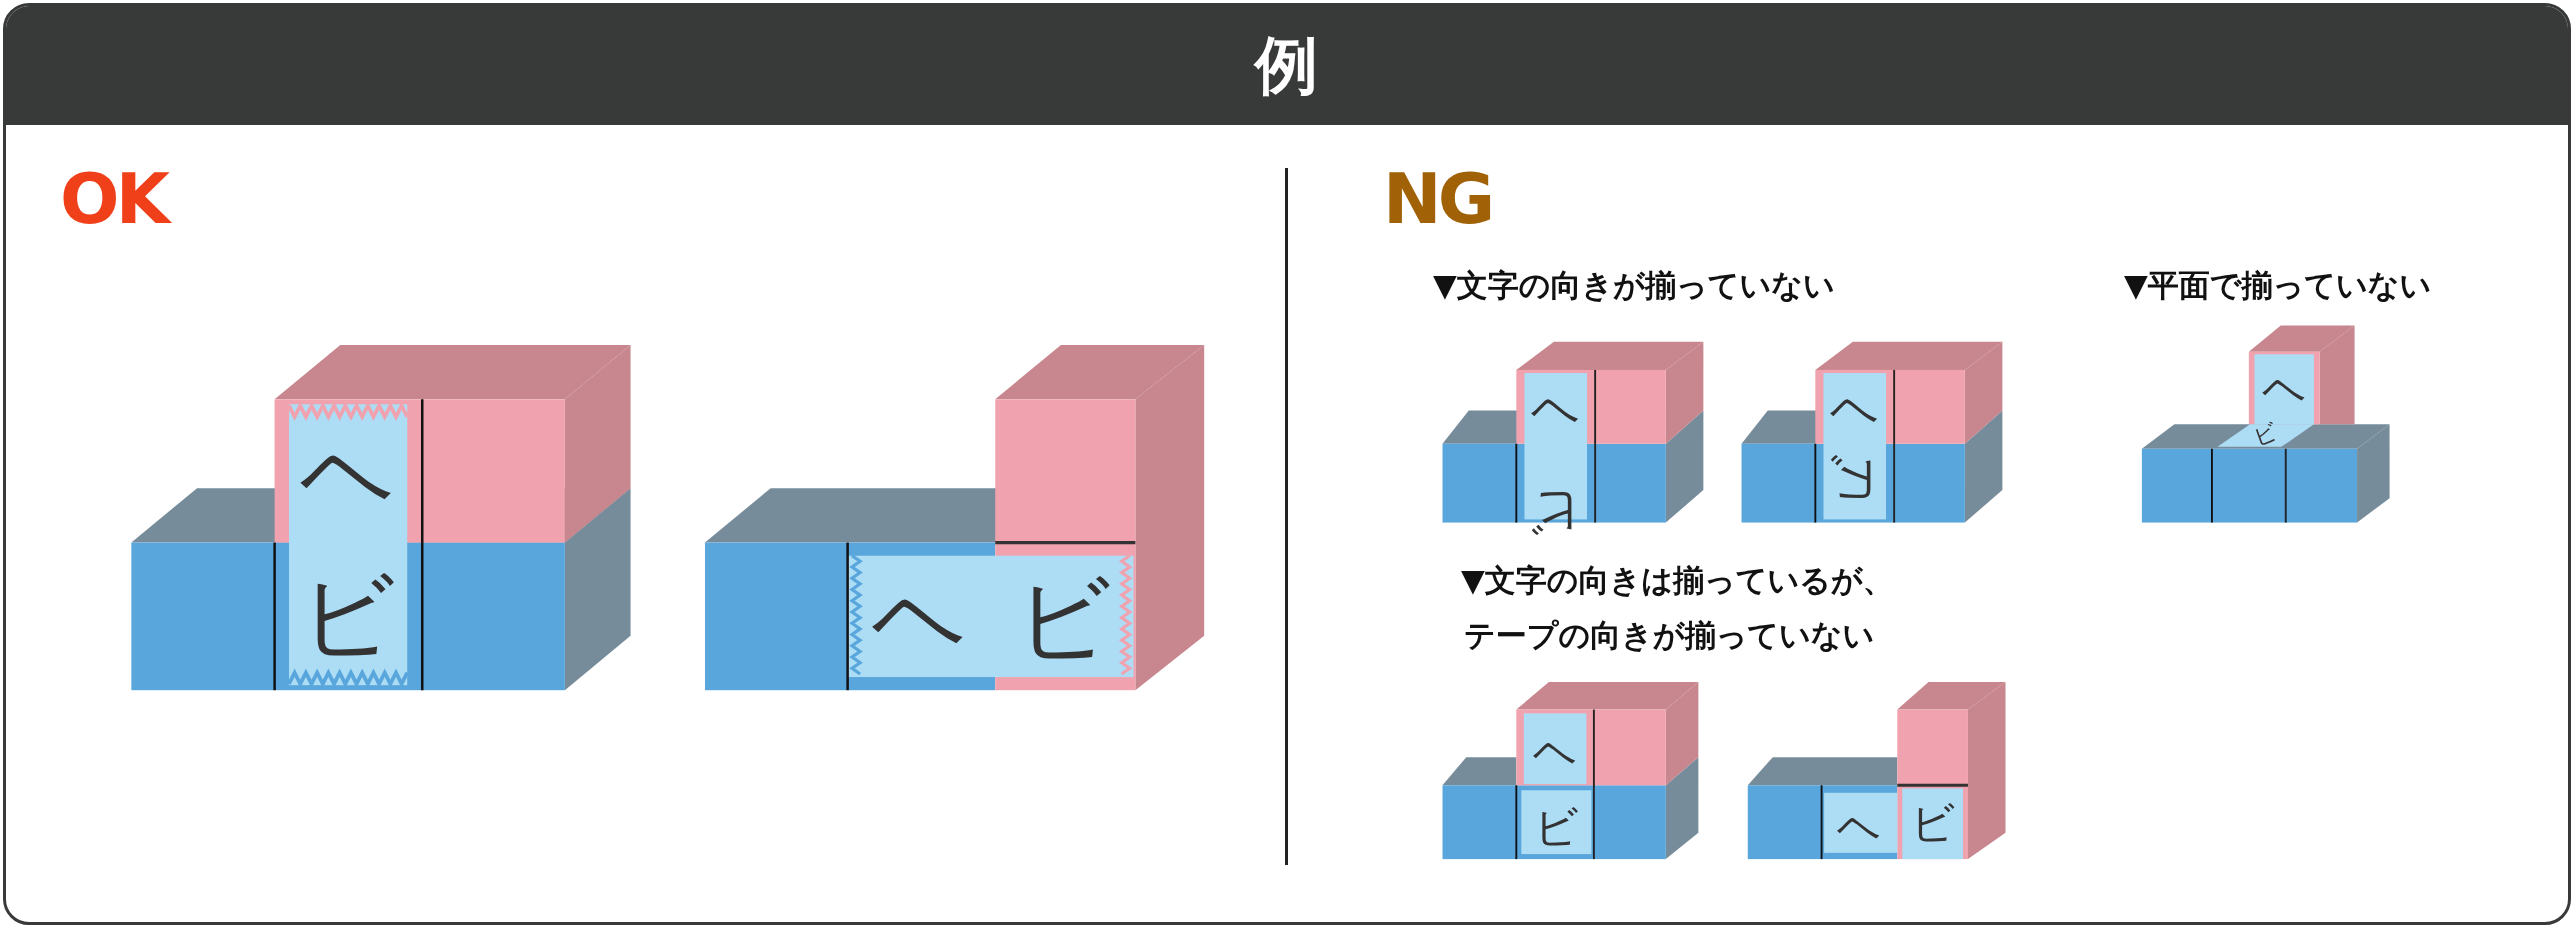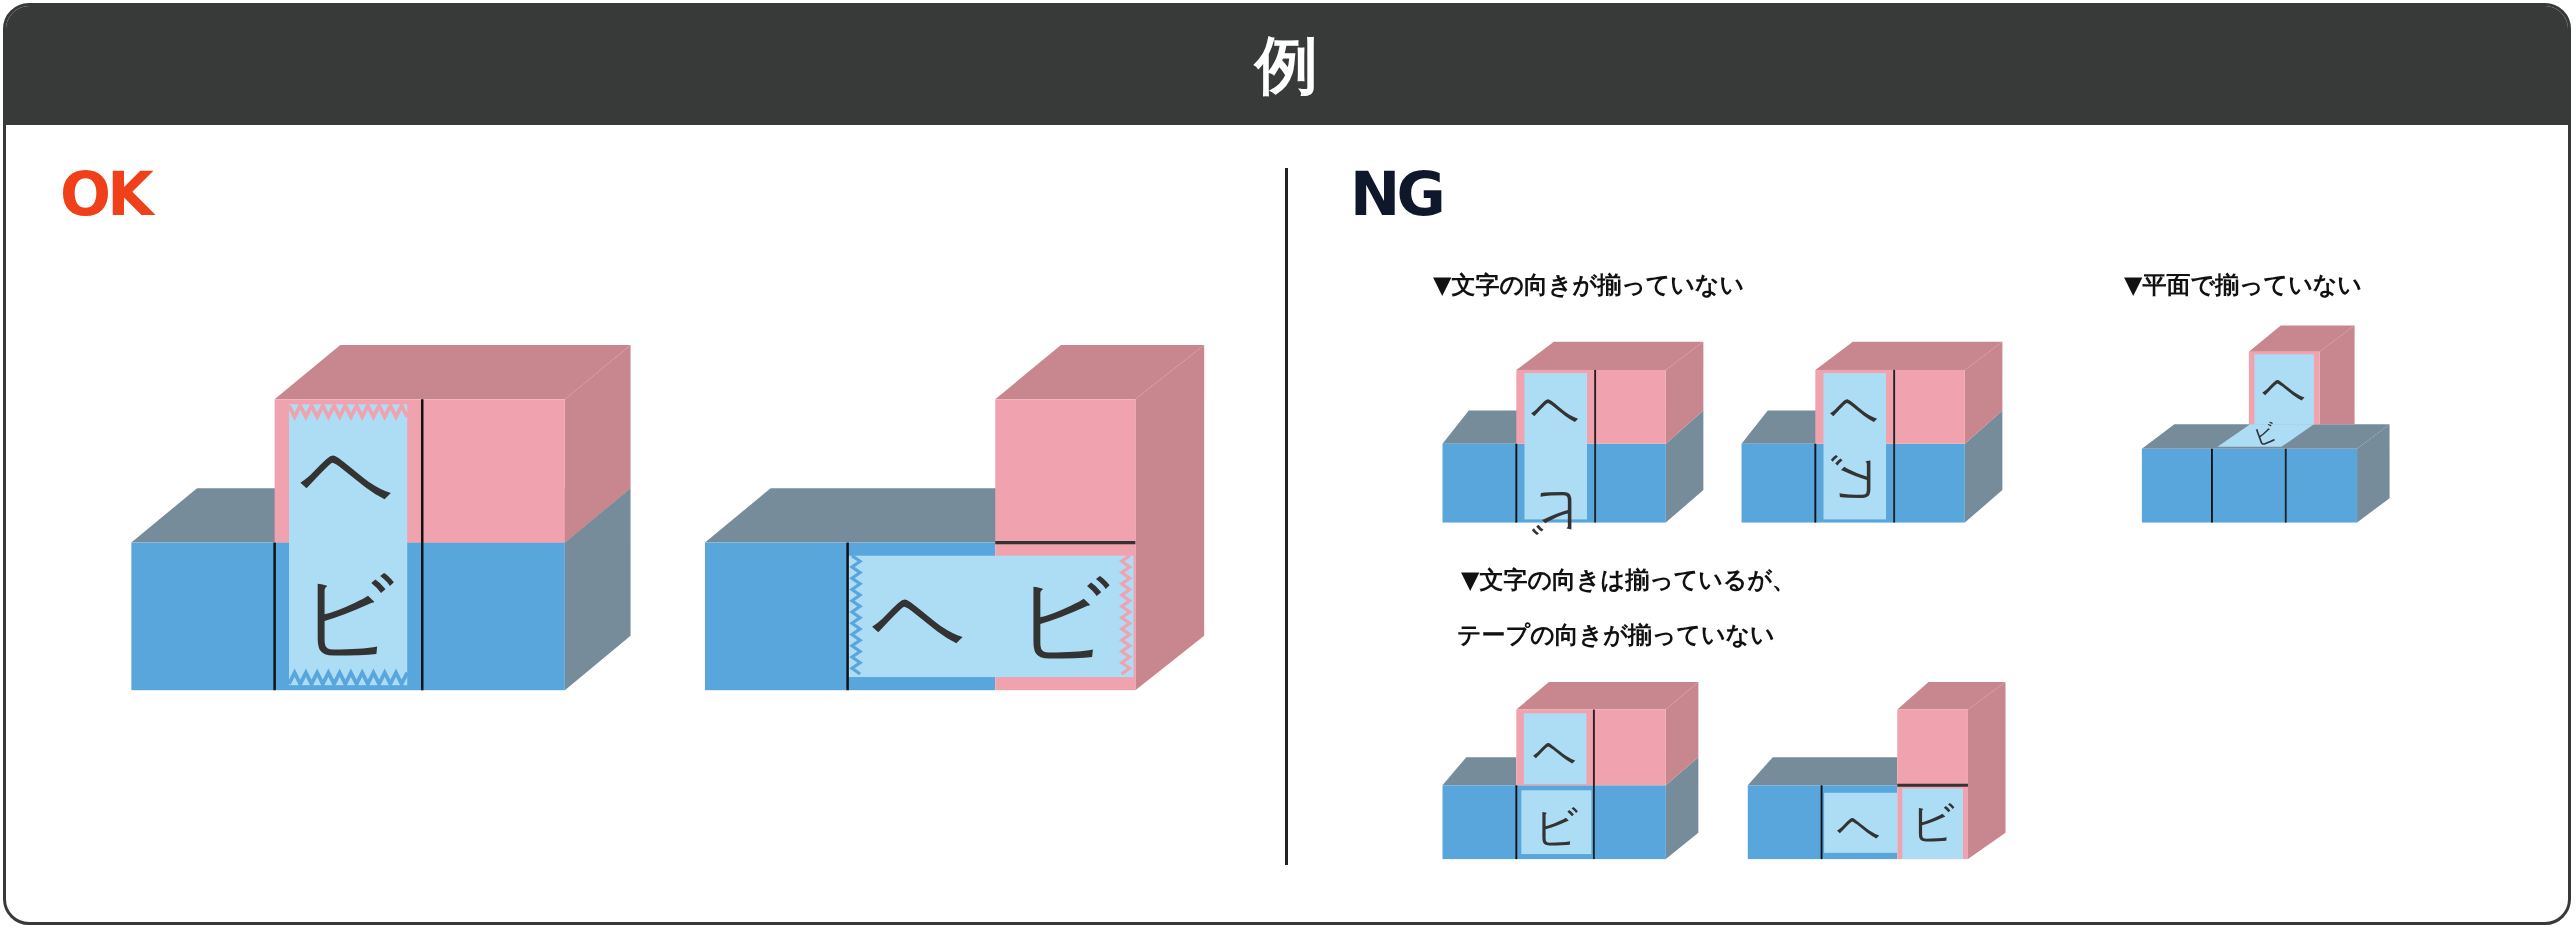--- a/index.html
+++ b/index.html
@@ -1,24 +1,24 @@
 <!DOCTYPE html>
 <html style="font-size:10px"><head>
 <meta charset="utf-8">
 <style>
   html, body { margin:0; padding:0; background:#ffffff; }
   body { width:2576px; height:930px; position:relative; overflow:hidden; font-family:"DejaVu Sans", sans-serif; }
   .frame { position:absolute; left:2.5px; top:2.5px; width:2568px; height:922px; border:3.1px solid #383a39; border-radius:26px; box-sizing:border-box; overflow:hidden; background:#fff; }
   .header { position:absolute; left:0; top:0; width:100%; height:119px; background:#383a39; display:flex; align-items:center; justify-content:center; }
   .header-title { color:#ffffff; font-weight:bold; font-size:63px; line-height:1; font-family:"DejaVu Sans", sans-serif; }
   .divider { position:absolute; left:1285px; top:168px; width:3.1px; height:697px; background:#222; }
-  .label-big { position:absolute; font-weight:bold; font-size:60px; line-height:1; font-family:"DejaVu Sans", sans-serif; letter-spacing:-3.8px; }
+  .label-big { position:absolute; font-weight:bold; font-size:70px; line-height:1; font-family:"DejaVu Sans", sans-serif; letter-spacing:-3.8px; }
   .ok { left:60px; top:164px; color:#f04019; }
-  .ng { left:1350px; top:164px; color:#0f172a; }
-  .caption { position:absolute; font-weight:bold; font-size:24px; line-height:35px; color:#111; font-family:"DejaVu Sans", sans-serif; white-space:pre; }
+  .ng { left:1383px; top:164px; color:#a16207; }
+  .caption { position:absolute; font-weight:bold; font-size:31px; line-height:35px; color:#111; font-family:"DejaVu Sans", sans-serif; white-space:pre; }
   svg.art { position:absolute; left:0; top:0; }
   .glyph { font-family:"DejaVu Sans", sans-serif; fill:#333333; }
 </style>
 </head>
 <body>
 
 <div class="frame">
   <div class="header">
     <span class="header-title">例</span>
   </div>

